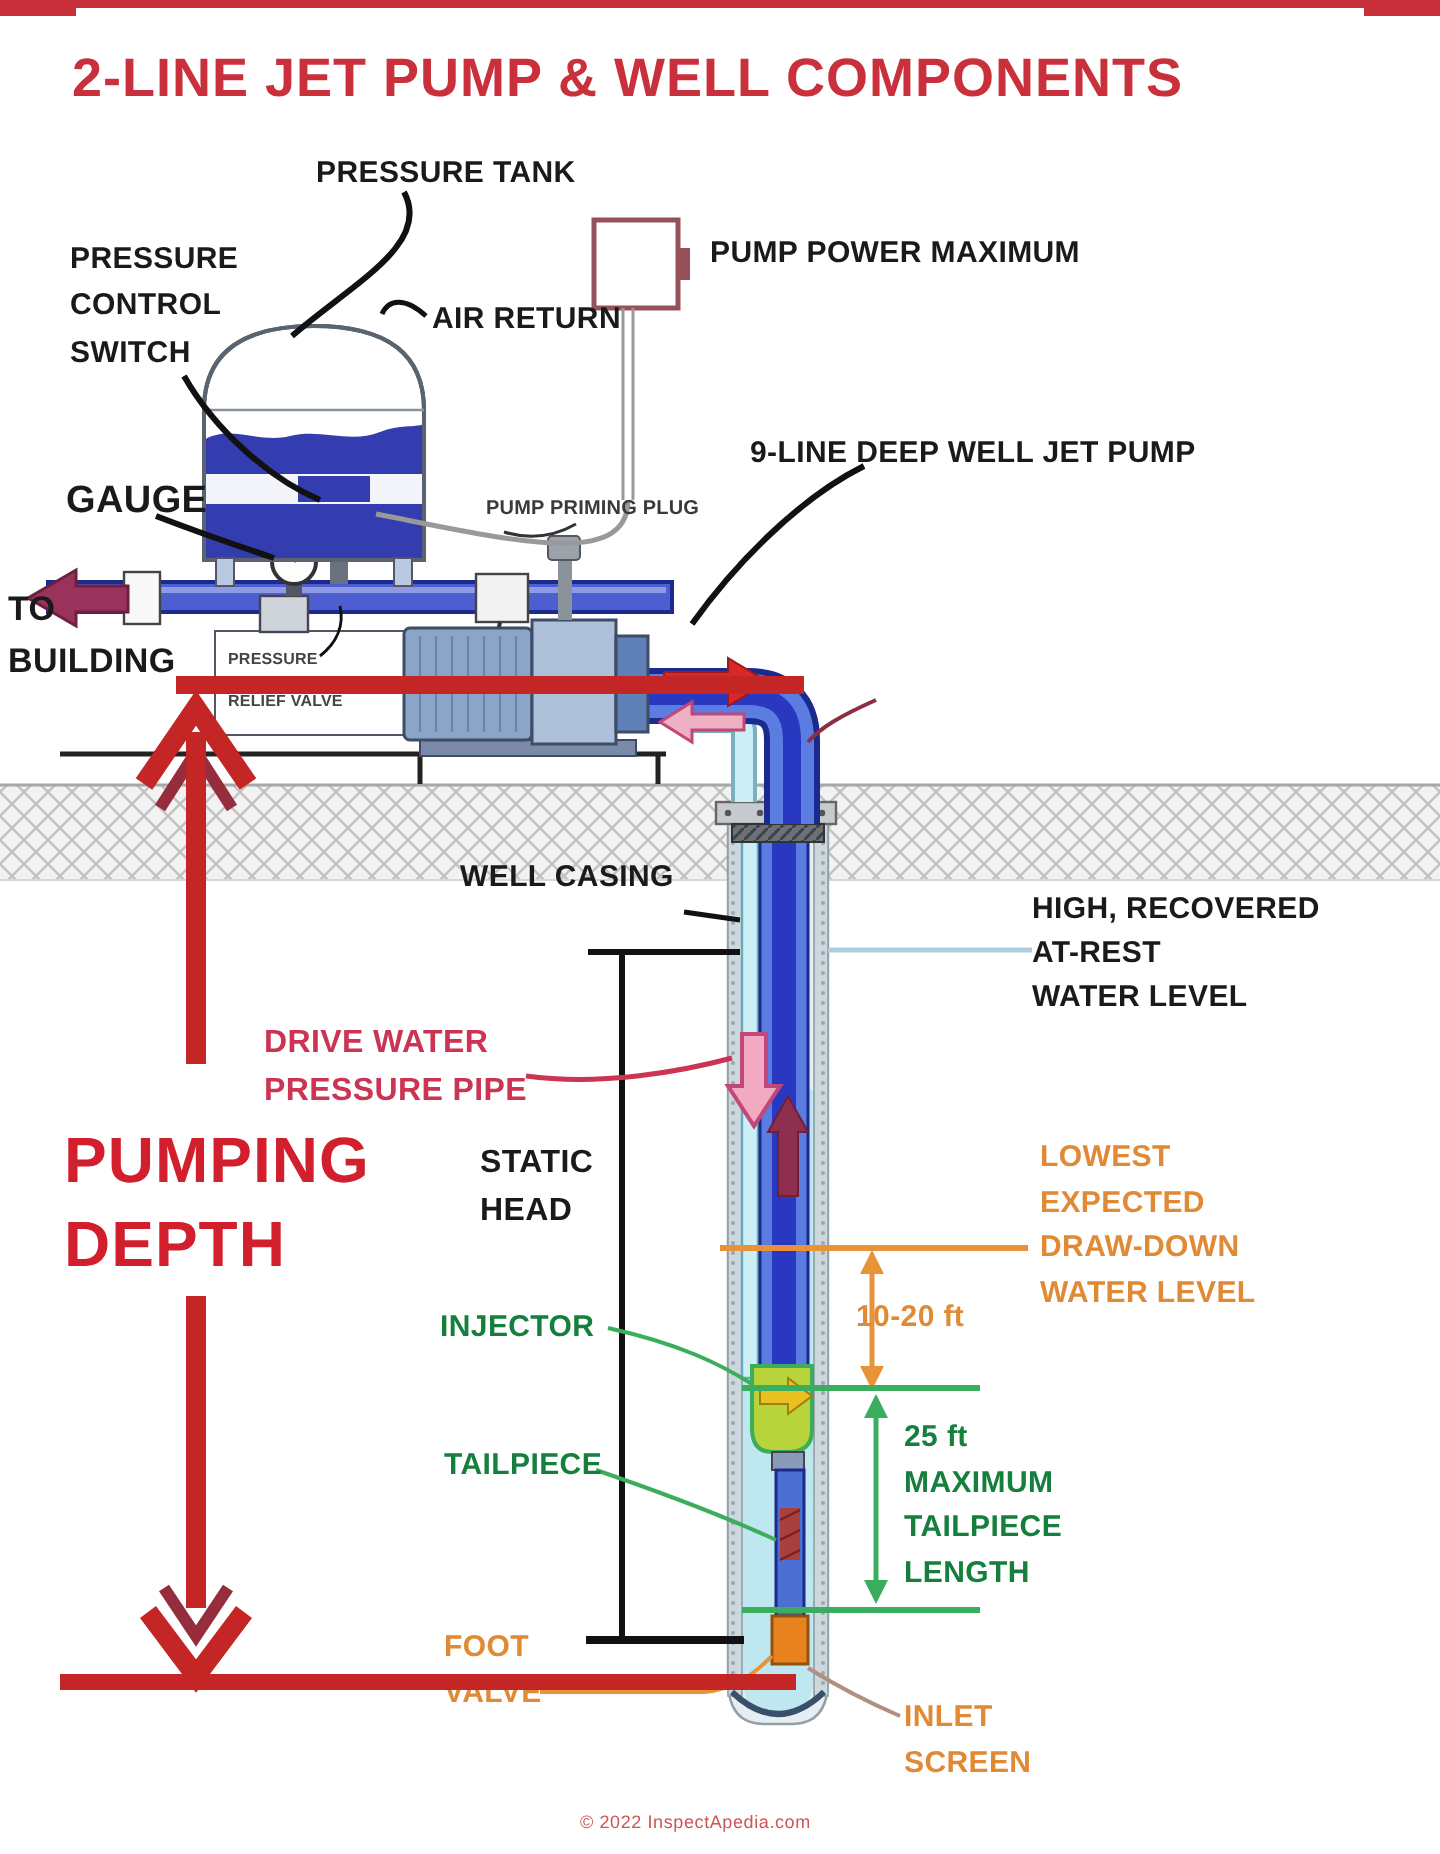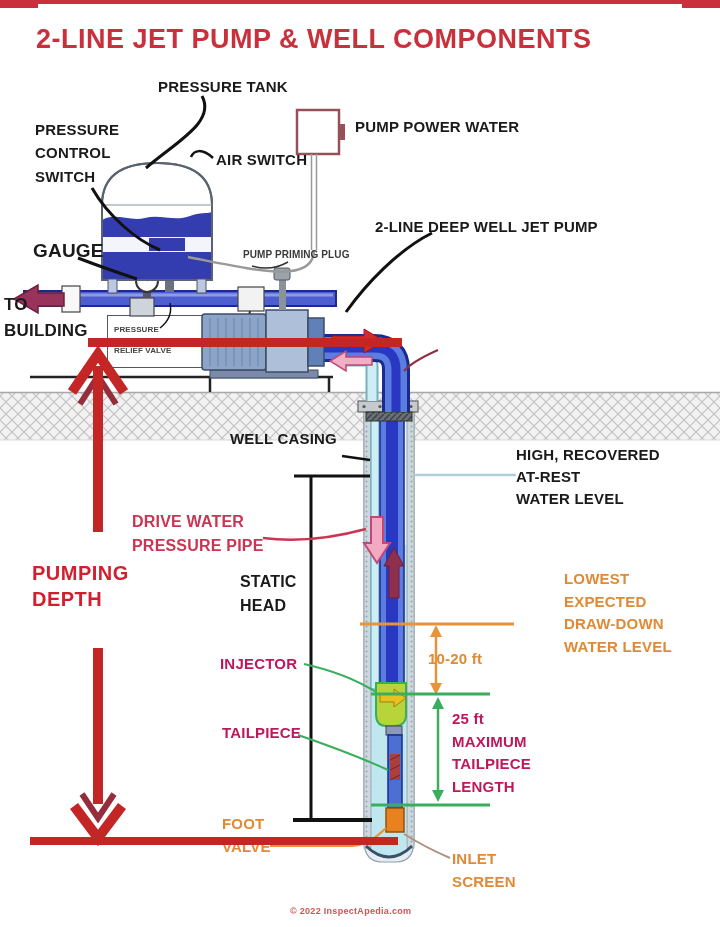--- a/index.html
+++ b/index.html
@@ -8,26 +8,26 @@
     font-family:"Liberation Sans",sans-serif;
   }
   #diagram-svg{position:absolute;left:0;top:0;z-index:2;}
   .lbl{
     position:absolute;z-index:3;font-weight:bold;color:#1a1a1a;
     white-space:pre-line;line-height:1.42;font-size:15px;letter-spacing:.2px;
   }
   .under{z-index:1;}
   .red{color:#c03a44;}
   .pink{color:#cb3452;}
-  .bigred{color:#d21f2e;font-size:20px;line-height:1.3;letter-spacing:.5px;}
+  .bigred{color:#d21f2e;font-size:32px;line-height:1.3;letter-spacing:.5px;}
   .orange{color:#e08a35;}
-  .green{color:#be185d;}
+  .green{color:#15803d;}
   .big{font-size:19px;}
   .tiny{font-size:10px;color:#3a3a3a;letter-spacing:.1px;line-height:1.3;}
-  .copyright{font-size:9px;color:#cc5555;font-weight:bold;letter-spacing:.3px;}
+  .copyright{font-size:9px;color:#cc5555;font-weight:normal;letter-spacing:.3px;}
   #relief-box{
     position:absolute;left:107px;top:315px;width:116px;height:48px;z-index:1;
     border:1.5px solid #556;background:#fff;font-size:8px;font-weight:bold;color:#444;
     padding:3px 0 0 6px;line-height:21px;white-space:pre-line;letter-spacing:.1px;
   }
   .edge{position:absolute;background:#c9303c;z-index:4;}
 </style>
 </head>
 <body>
 
@@ -222,42 +222,42 @@
       <rect x="30" y="837" width="368" height="8" fill="#c42525"></rect>
     </g>
   </svg>
 
   <div class="lbl" style="left:36px;top:20px;font-size:27px;color:#c9303c;letter-spacing:.5px;">2-LINE JET PUMP &amp; WELL COMPONENTS</div>
 
   <div class="lbl" style="left:158px;top:76px;">PRESSURE TANK</div>
   <div class="lbl" style="left:35px;top:118px;line-height:1.55;">PRESSURE
 CONTROL
 SWITCH</div>
-  <div class="lbl" style="left:216px;top:149px;">AIR SWITCH</div>
-  <div class="lbl" style="left:355px;top:116px;">PUMP POWER WATER</div>
+  <div class="lbl" style="left:216px;top:149px;">AIR RETURN</div>
+  <div class="lbl" style="left:355px;top:116px;">PUMP POWER MAXIMUM</div>
   <div class="lbl big" style="left:33px;top:238px;">GAUGE</div>
   <div class="lbl tiny" style="left:243px;top:248px;">PUMP PRIMING PLUG</div>
-  <div class="lbl" style="left:375px;top:216px;">2-LINE DEEP WELL JET PUMP</div>
+  <div class="lbl" style="left:375px;top:216px;">9-LINE DEEP WELL JET PUMP</div>
   <div id="relief-box">PRESSURE
 RELIEF VALVE</div>
   <div class="lbl" style="left:4px;top:292px;font-size:17px;line-height:1.5;">TO
 BUILDING</div>
 
   <div class="lbl" style="left:230px;top:428px;">WELL CASING</div>
   <div class="lbl" style="left:516px;top:444px;line-height:1.45;">HIGH, RECOVERED
 AT-REST
 WATER LEVEL</div>
   <div class="lbl" style="left:240px;top:570px;font-size:16px;line-height:1.5;">STATIC
 HEAD</div>
   <div class="lbl pink" style="left:132px;top:510px;font-size:16px;line-height:1.5;">DRIVE WATER
 PRESSURE PIPE</div>
   <div class="lbl bigred" style="left:32px;top:560px;">PUMPING
 DEPTH</div>
 
-  <div class="lbl orange" style="left:520px;top:568px;line-height:1.5;margin-left:44px;">LOWEST
+  <div class="lbl orange" style="left:520px;top:568px;line-height:1.5;">LOWEST
 EXPECTED
 DRAW-DOWN
 WATER LEVEL</div>
   <div class="lbl orange" style="left:428px;top:648px;">10-20 ft</div>
   <div class="lbl green" style="left:220px;top:653px;">INJECTOR</div>
   <div class="lbl green" style="left:222px;top:722px;">TAILPIECE</div>
   <div class="lbl green" style="left:452px;top:708px;line-height:1.5;">25 ft
 MAXIMUM
 TAILPIECE
 LENGTH</div>

